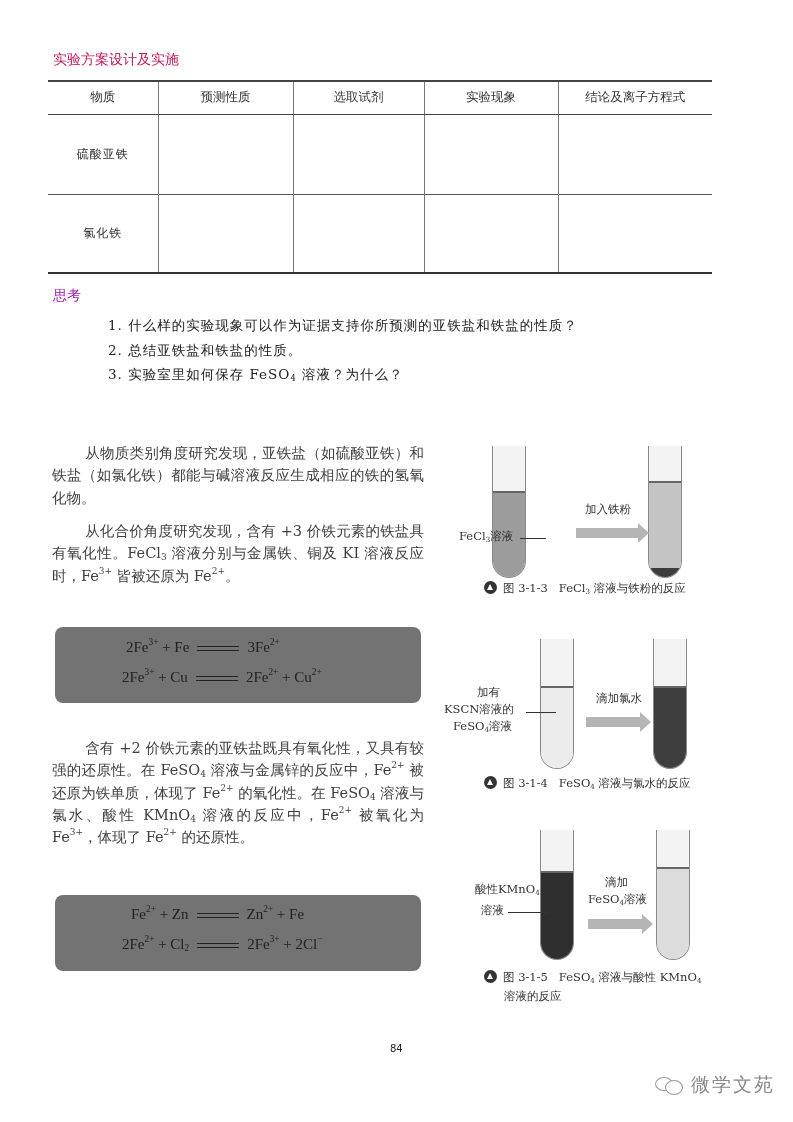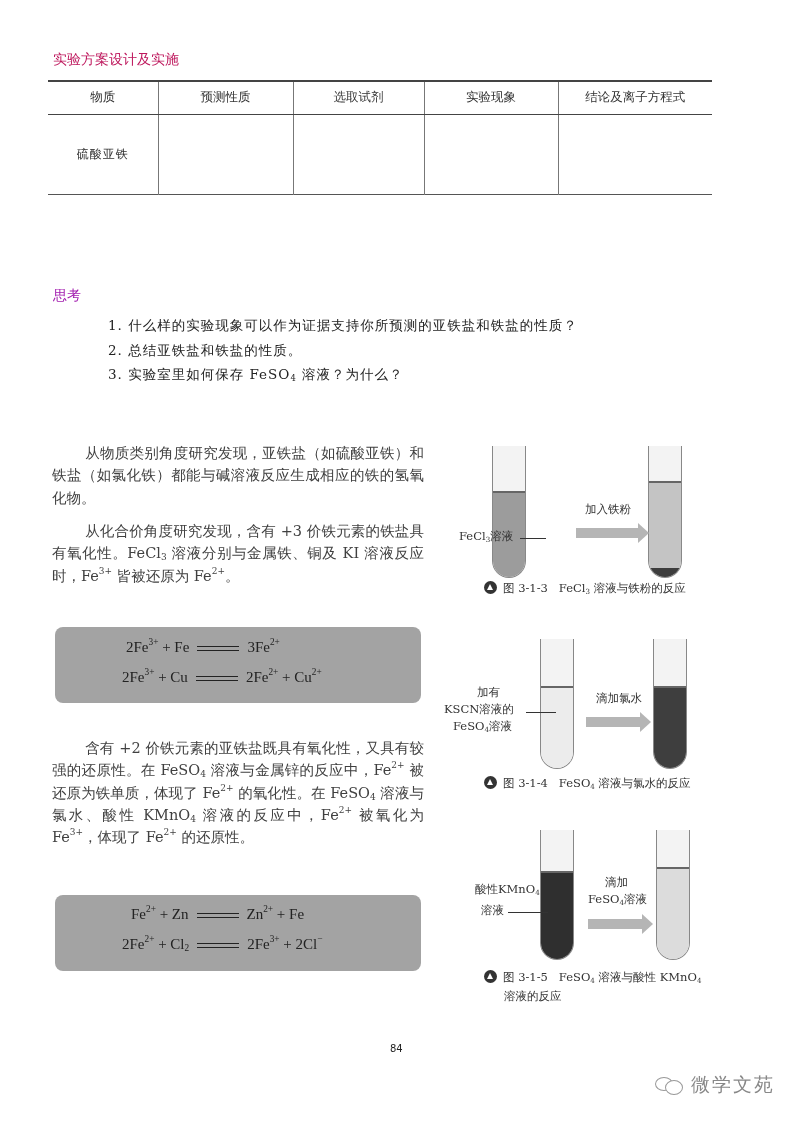--- a/index.html
+++ b/index.html
@@ -25,21 +25,21 @@
   .think-list li { font-size: 13.5px; line-height: 24.5px; color: #222; letter-spacing: 1px; font-family: "DejaVu Serif", serif; }
 
   
   .para { position: absolute; left: 52px; width: 372px; font-size: 14.5px; line-height: 22.3px; color: #404040; text-align: justify; font-family: "DejaVu Serif", serif; }
   .para .indent { display: inline-block; width: 33px; }
   sub, sup { font-size: 0.62em; line-height: 0; }
   sup { vertical-align: 0.75em; }
   sub { vertical-align: -0.25em; }
 
   
-  .eq-box { position: absolute; left: 55px; width: 366px; background: #a3a3a3; border-radius: 8px; }
+  .eq-box { position: absolute; left: 55px; width: 366px; background: #737373; border-radius: 8px; }
   .eq-line { position: absolute; font-family: "Liberation Serif", "DejaVu Serif", serif; font-size: 15px; color: #222; white-space: nowrap; }
   .eq-sign { display: inline-block; width: 42px; height: 5px; border-top: 1.5px solid #222; border-bottom: 1.5px solid #222; vertical-align: middle; margin: 0 8px; }
 
   
   .figure { position: absolute; left: 448px; width: 290px; }
   .tube { position: absolute; width: 34px; border: 1.5px solid #888; border-top: none; border-radius: 0 0 17px 17px; background: #f3f3f3; overflow: hidden; }
   .tube .liquid { position: absolute; left: 0; right: 0; bottom: 0; border-top: 2px solid #666; }
   .tube .sediment { position: absolute; left: 0; right: 0; bottom: 0; height: 9px; background: #3d3d3d; border-radius: 0 0 17px 17px; }
   .arrow { position: absolute; height: 10px; background: #b5b5b5; }
   .arrow::after { content: ""; position: absolute; right: -11px; top: -5px; border-left: 11px solid #b5b5b5; border-top: 10px solid transparent; border-bottom: 10px solid transparent; }
@@ -66,20 +66,27 @@
       <th style="width:110px">物质</th>
       <th style="width:135px">预测性质</th>
       <th style="width:131px">选取试剂</th>
       <th style="width:134px">实验现象</th>
       <th style="width:154px">结论及离子方程式</th>
     </tr>
   </thead>
   <tbody>
     <tr class="r1">
       <td class="subst">硫酸亚铁</td>
+      <td></td>
+      <td></td>
+      <td></td>
+      <td></td>
+    </tr>
+    <tr class="r2">
+      <td class="subst">氯化铁</td>
       <td></td>
       <td></td>
       <td></td>
       <td></td>
     </tr>
   </tbody>
 </table>
 
 <div class="think-title">思考</div>
 <ol class="think-list">

